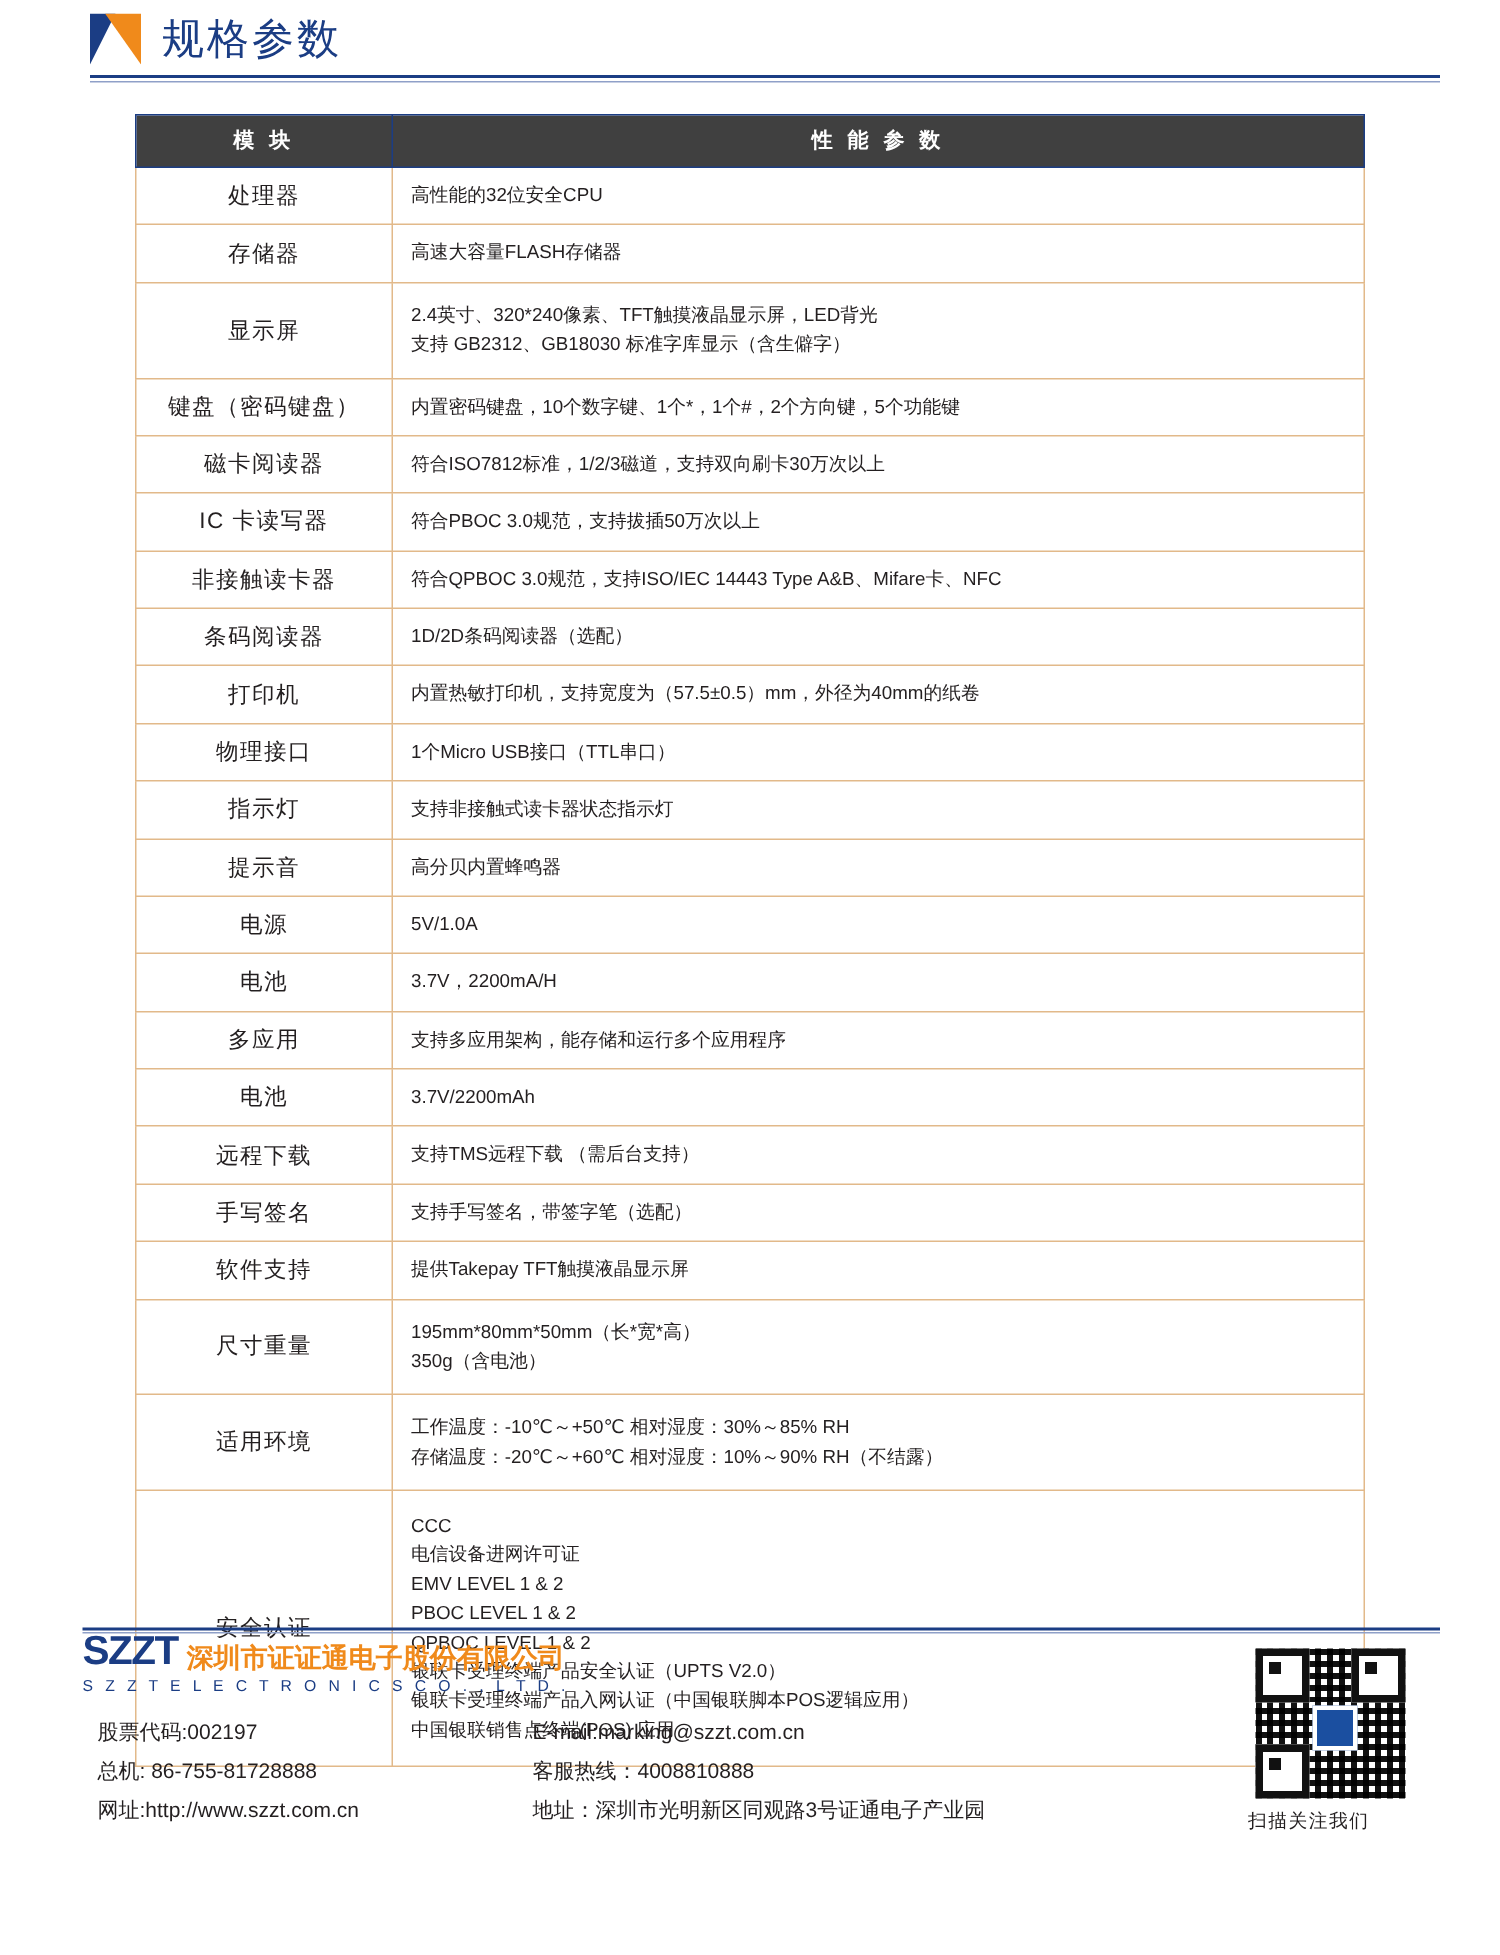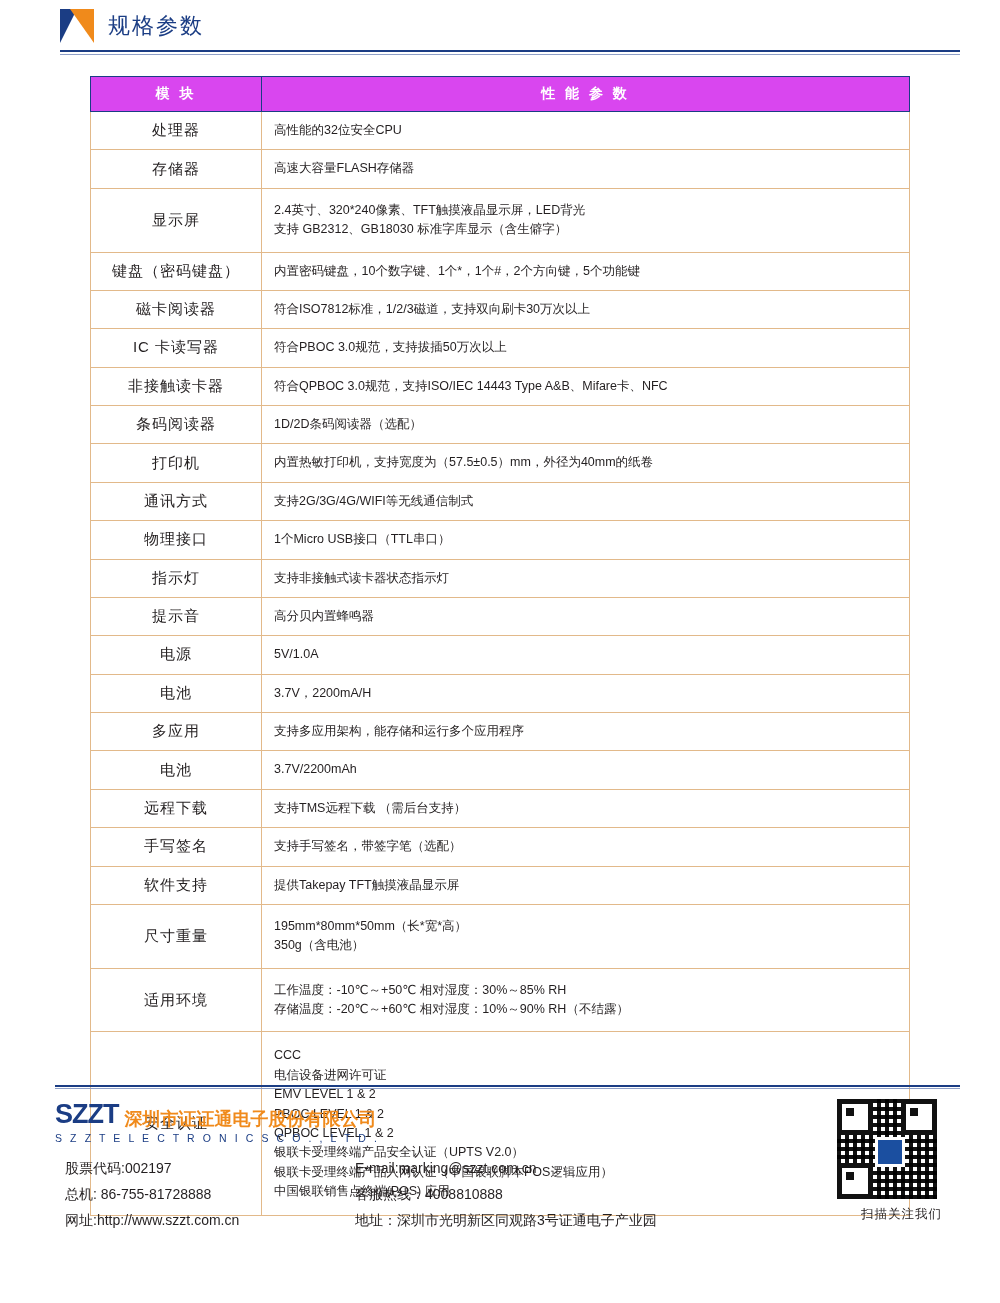--- a/index.html
+++ b/index.html
@@ -44,21 +44,21 @@
     border-bottom: 34px solid transparent;
   }
   .header-mark .tri-orange {
     position: absolute;
     left: 10px; top: 0;
     width: 0; height: 0;
     border-right: 24px solid #f08a1b;
     border-bottom: 34px solid transparent;
   }
   .header-title {
-    font-size: 22px;
+    font-size: 28px;
     color: #1b3d84;
     letter-spacing: 2px;
     font-weight: normal;
   }
   .header-rule {
     position: absolute;
     left: 60px;
     right: 40px;
     bottom: 8px;
     height: 2px;
@@ -77,21 +77,21 @@
   .spec-wrap {
     margin: 16px auto 0 auto;
     width: 820px;
   }
   table.spec {
     border-collapse: collapse;
     width: 100%;
     table-layout: fixed;
   }
   table.spec th {
-    background: #d946ef;
+    background: #404040;
     color: #ffffff;
     font-weight: bold;
     font-size: 14px;
     letter-spacing: 3px;
     padding: 8px 0;
     border: 1px solid #1b3d84;
   }
   table.spec th.col-module { width: 170px; }
   table.spec td {
     border: 1px solid #e2b98a;
@@ -134,21 +134,21 @@
     position: absolute;
     left: 55px;
     right: 40px;
     top: 3px;
     height: 1px;
     background: #8fa0c8;
   }
   .footer-body {
     position: absolute;
     left: 55px;
-    top: 16px;
+    top: 2px;
   }
   .logo-row {
     display: flex;
     align-items: flex-end;
     margin-bottom: 4px;
   }
   .logo-szzt {
     font-family: "Liberation Sans", sans-serif;
     font-weight: bold;
     font-size: 27px;
@@ -180,21 +180,21 @@
     color: #231f20;
   }
   .contact-col.left { width: 290px; margin-left: 10px; }
   .contact-col.right { width: 430px; }
 
   .qr-block {
     position: absolute;
     right: 58px;
     top: 14px;
     width: 110px;
-    text-align: right;
+    text-align: left;
   }
   .qr-code {
     width: 100px;
     height: 100px;
     margin: 0 auto;
     position: relative;
     background:
       repeating-linear-gradient(90deg, #111 0 4px, #fff 4px 8px),
       repeating-linear-gradient(0deg, #111 0 4px, #fff 4px 8px);
     background-blend-mode: multiply;
@@ -300,26 +300,20 @@
         <tr>
           <td class="module">条码阅读器</td>
           <td class="param">
             <span class="ln">1D/2D条码阅读器（选配）</span>
           </td>
         </tr>
         <tr>
           <td class="module">打印机</td>
           <td class="param">
             <span class="ln">内置热敏打印机，支持宽度为（57.5±0.5）mm，外径为40mm的纸卷</span>
-          </td>
-        </tr>
-        <tr>
-          <td class="module">通讯方式</td>
-          <td class="param">
-            <span class="ln">支持2G/3G/4G/WIFI等无线通信制式</span>
           </td>
         </tr>
         <tr>
           <td class="module">物理接口</td>
           <td class="param">
             <span class="ln">1个Micro USB接口（TTL串口）</span>
           </td>
         </tr>
         <tr>
           <td class="module">指示灯</td>

